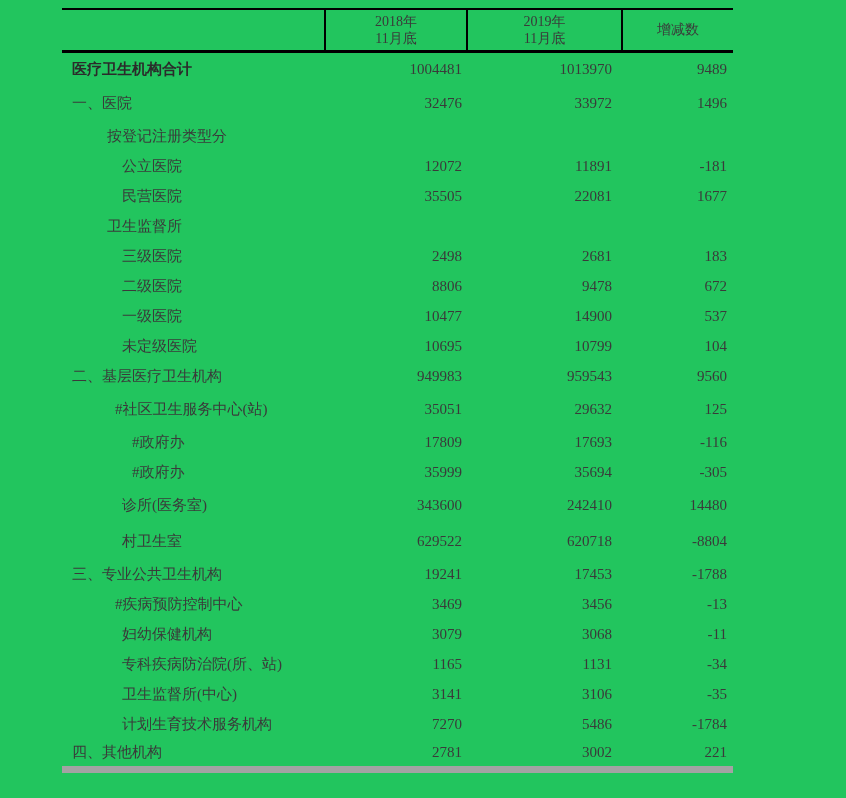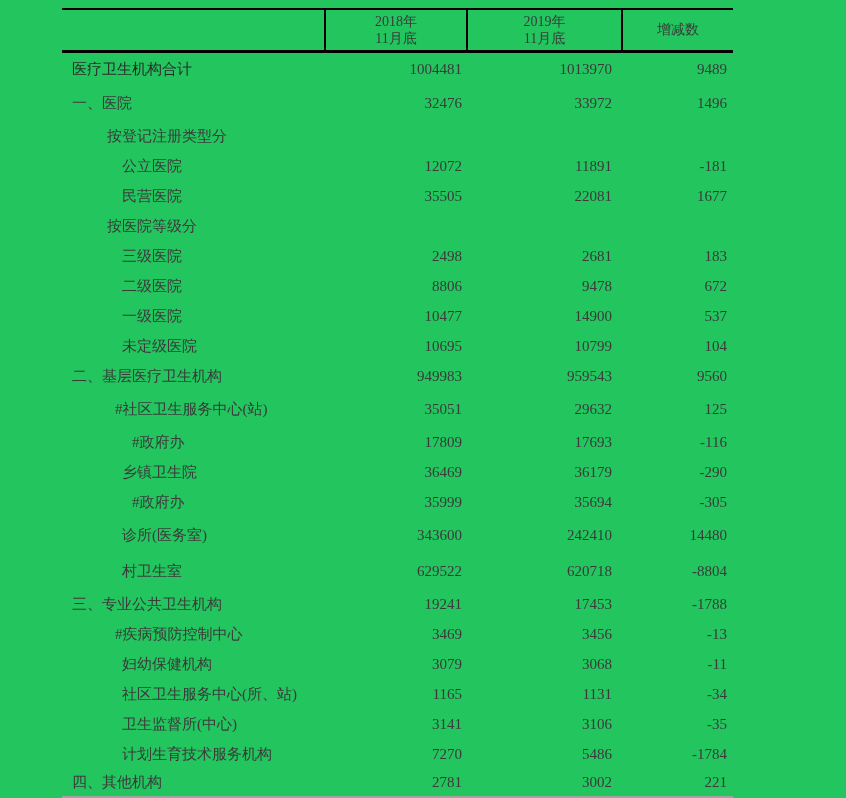--- a/index.html
+++ b/index.html
@@ -66,21 +66,21 @@
   td.num { text-align: right; }
   td.n1  { padding-right: 5px; }
   td.n2  { padding-right: 10px; }
   td.n3  { padding-right: 6px; }
 
   td.lbl.ind0  { padding-left: 10px; }
   td.lbl.ind1  { padding-left: 45px; margin-top: 11px; }
   td.lbl.ind2  { padding-left: 60px; }
   td.lbl.ind2h { padding-left: 53px; }
   td.lbl.ind3  { padding-left: 70px; }
-  td.lbl.bold  { font-weight: normal; color: #2b2b2b; }
+  td.lbl.bold  { font-weight: bold; color: #2b2b2b; }
 </style>
 </head>
 <body>
 
 <div class="page">
   <table class="stats">
     <colgroup>
       <col class="c-label">
       <col class="c-2018">
       <col class="c-2019">
@@ -121,21 +121,21 @@
         <td class="num n2">11891</td>
         <td class="num n3">-181</td>
       </tr>
       <tr>
         <td class="lbl ind2">民营医院</td>
         <td class="num n1">35505</td>
         <td class="num n2">22081</td>
         <td class="num n3">1677</td>
       </tr>
       <tr>
-        <td class="lbl ind1">按医院等级分</td>
+        <td class="lbl ind1">卫生监督所</td>
         <td class="num n1"></td>
         <td class="num n2"></td>
         <td class="num n3"></td>
       </tr>
       <tr>
         <td class="lbl ind2">三级医院</td>
         <td class="num n1">2498</td>
         <td class="num n2">2681</td>
         <td class="num n3">183</td>
       </tr>
@@ -169,26 +169,20 @@
         <td class="num n2">29632</td>
         <td class="num n3">125</td>
       </tr>
       <tr>
         <td class="lbl ind3">#政府办</td>
         <td class="num n1">17809</td>
         <td class="num n2">17693</td>
         <td class="num n3">-116</td>
       </tr>
       <tr>
-        <td class="lbl ind2">乡镇卫生院</td>
-        <td class="num n1">36469</td>
-        <td class="num n2">36179</td>
-        <td class="num n3">-290</td>
-      </tr>
-      <tr>
         <td class="lbl ind3">#政府办</td>
         <td class="num n1">35999</td>
         <td class="num n2">35694</td>
         <td class="num n3">-305</td>
       </tr>
       <tr class="tall">
         <td class="lbl ind2">诊所(医务室)</td>
         <td class="num n1">343600</td>
         <td class="num n2">242410</td>
         <td class="num n3">14480</td>
@@ -211,21 +205,21 @@
         <td class="num n2">3456</td>
         <td class="num n3">-13</td>
       </tr>
       <tr>
         <td class="lbl ind2">妇幼保健机构</td>
         <td class="num n1">3079</td>
         <td class="num n2">3068</td>
         <td class="num n3">-11</td>
       </tr>
       <tr>
-        <td class="lbl ind2">社区卫生服务中心(所、站)</td>
+        <td class="lbl ind2">专科疾病防治院(所、站)</td>
         <td class="num n1">1165</td>
         <td class="num n2">1131</td>
         <td class="num n3">-34</td>
       </tr>
       <tr>
         <td class="lbl ind2">卫生监督所(中心)</td>
         <td class="num n1">3141</td>
         <td class="num n2">3106</td>
         <td class="num n3">-35</td>
       </tr>

